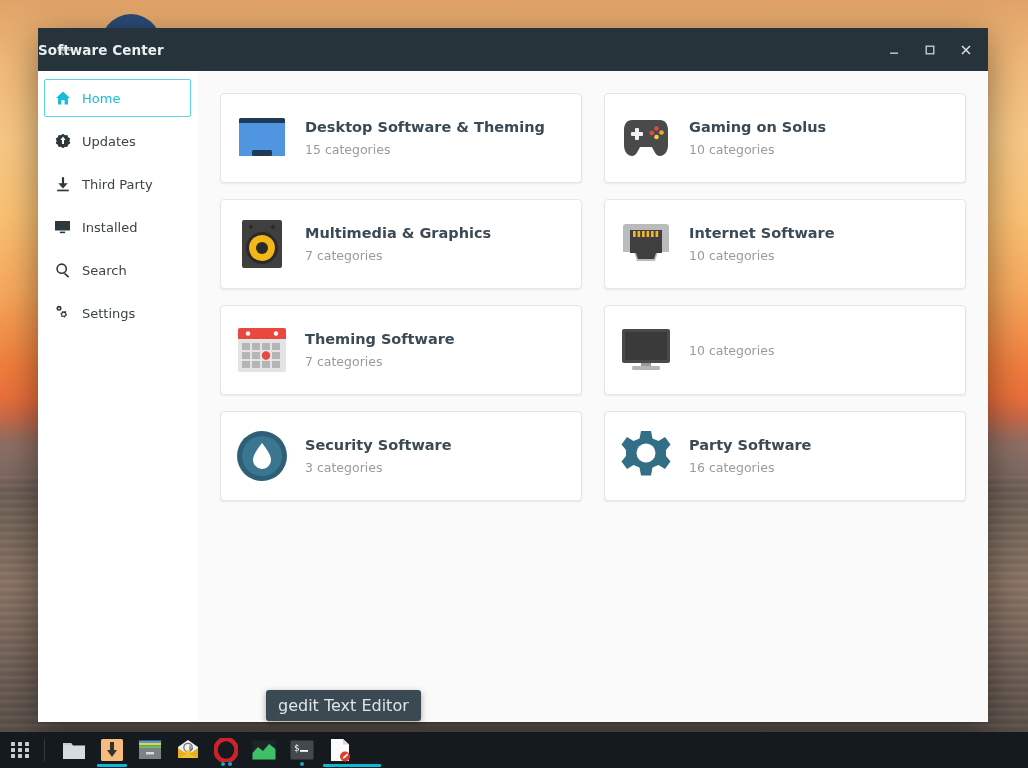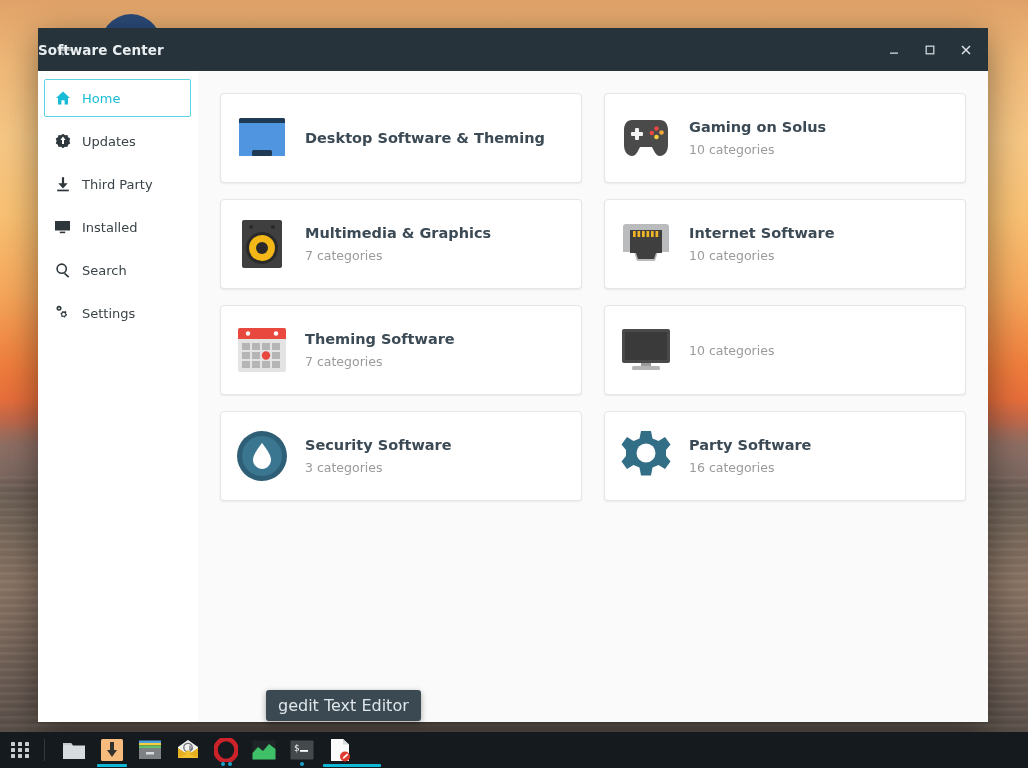--- a/index.html
+++ b/index.html
@@ -271,20 +271,21 @@
           <div class="card">
             <div class="card-ico">
               <svg width="50" height="44" viewBox="0 0 50 44">
                 <rect x="2" y="2" width="46" height="6" rx="1.5" fill="#1f3a54"></rect>
                 <rect x="2" y="7" width="46" height="33" fill="#4f95e0"></rect>
                 <rect x="15" y="34" width="20" height="6" rx="1.5" fill="#1f3a54"></rect>
               </svg>
             </div>
             <div class="card-text">
               <div class="card-title">Desktop Software &amp; Theming</div>
+              <div class="card-sub">15 categories</div>
             </div>
           </div>
 
           <div class="card">
             <div class="card-ico">
               <svg width="52" height="42" viewBox="0 0 52 42">
                 <path d="M12 3 H40 C45 3 48 7 48 13 V28 C48 35 44 39 40 39 C36 39 34 34 32 30 H20 C18 34 16 39 12 39 C8 39 4 35 4 28 V13 C4 7 7 3 12 3 Z" fill="#4a4a4a"></path>
                 <rect x="11" y="15" width="12" height="4" rx="1" fill="#f2f2f2"></rect>
                 <rect x="15" y="11" width="4" height="12" rx="1" fill="#f2f2f2"></rect>
                 <circle cx="36.5" cy="11.5" r="2.3" fill="#e8483e"></circle>

